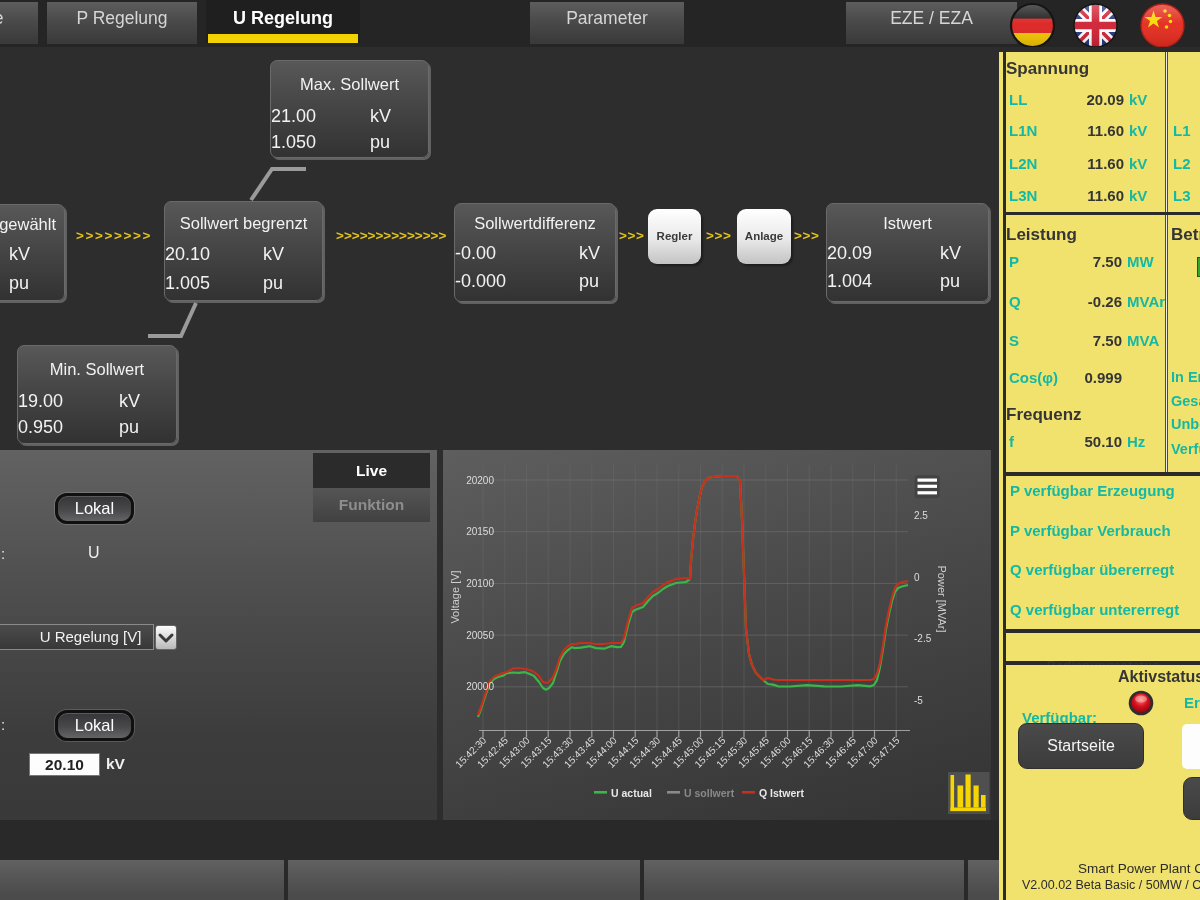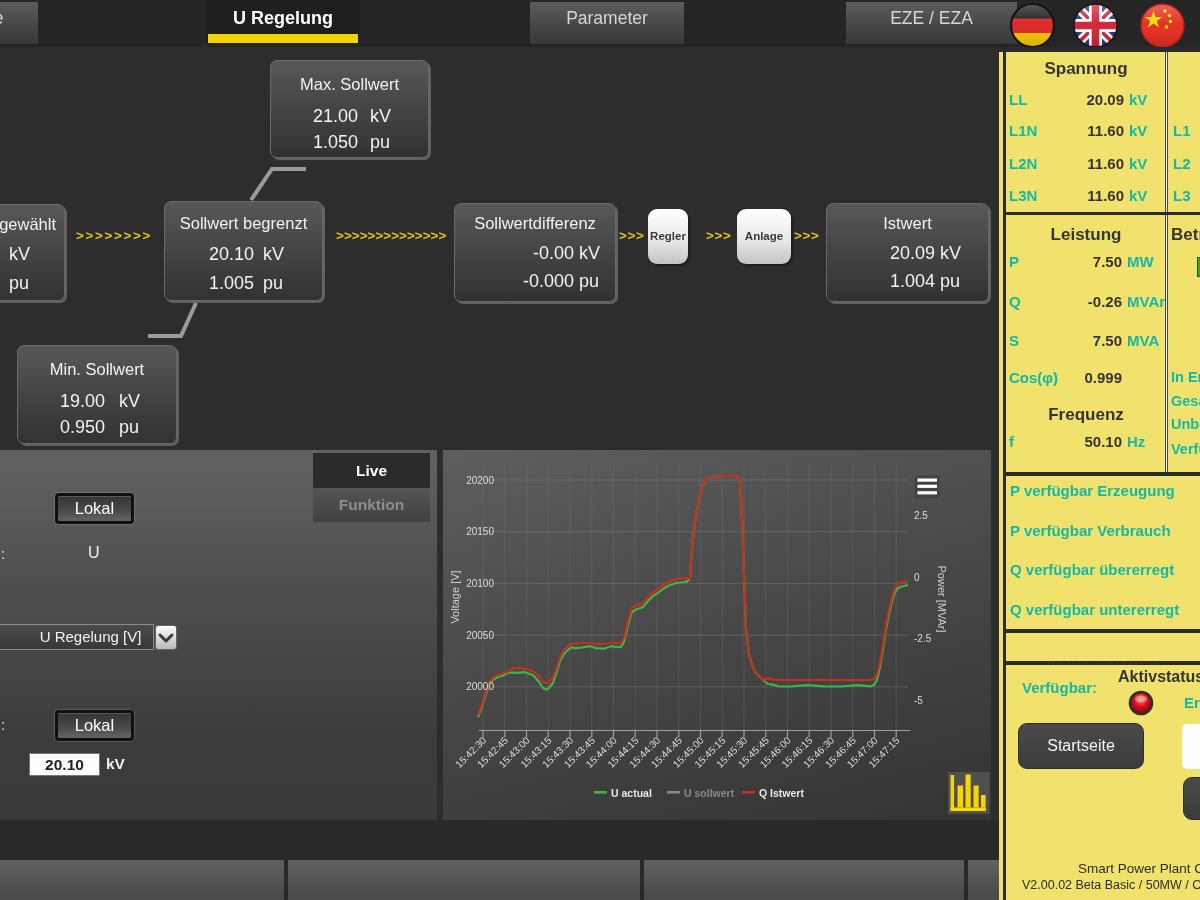--- a/index.html
+++ b/index.html
@@ -7,43 +7,44 @@
 
 #nav{position:absolute;left:0;top:0;width:1200px;height:47px;background:#252525}
 .tab{position:absolute;top:2px;height:42px;background:linear-gradient(180deg,#5d5d5d,#4a4a4a 45%,#393939);color:#d6d6d6;font-size:17.5px;text-align:center;line-height:33px}
 .tabact{position:absolute;top:0;height:43px;background:#1f1f1f;color:#fff;font-weight:bold;font-size:18px;text-align:center;line-height:36px}
 .tabbar{position:absolute;background:#f2d203}
 .bbox{position:absolute;top:860px;height:40px;background:linear-gradient(180deg,#616161,#4b4b4b 85%)}
 
 .fbox{position:absolute;background:linear-gradient(180deg,#585858,#464646 45%,#323232);border:1px solid #6a6a6a;border-radius:7px;box-shadow:2px 2px 0 rgba(185,185,185,0.38);color:#f2f2f2}
 .fbtitle{position:absolute;width:100%;text-align:center;font-size:16.5px}
 .fbrow{position:absolute;left:0;width:100%;height:20px;font-size:18px}
-.fbnum{position:absolute;display:inline-block;text-align:right}
+.fbnum{position:absolute;display:inline-block;text-align:left}
 .fbunit{position:absolute}
 .wbox{position:absolute;background:linear-gradient(180deg,#ffffff,#e9e9e9 55%,#c3c3c3);border-radius:9px;box-shadow:2px 2px 2px rgba(0,0,0,0.35);color:#3a3a3a;font-weight:bold;font-size:11.5px;text-align:center}
 .chev{position:absolute;color:#e3c41c;font-weight:bold;font-size:13.5px;font-family:"Liberation Sans",sans-serif}
 
 #lpanel{position:absolute;left:0;top:450px;width:437px;height:370px;background:linear-gradient(180deg,#626262,#4c4c4c 42%,#3c3c3c 78%,#393939)}
 #cpanel{position:absolute;left:443px;top:450px;width:548px;height:370px;background:linear-gradient(165deg,#5e5e5e,#484848 48%,#353535 95%)}
-.btn3d{position:absolute;background:linear-gradient(180deg,#353537,#48484a 55%,#646466);border:3px solid #101010;border-radius:4px;box-shadow:0 0 0 1px rgba(255,255,255,0.15), inset 0 1px 0 rgba(255,255,255,0.18);color:#fdfdfd;font-size:16.5px;text-align:center}
+.btn3d{position:absolute;background:linear-gradient(180deg,#353537,#48484a 55%,#646466);border:3px solid #101010;border-radius:12px;box-shadow:0 0 0 1px rgba(255,255,255,0.15), inset 0 1px 0 rgba(255,255,255,0.18);color:#fdfdfd;font-size:16.5px;text-align:center}
 
 #sidebar{position:absolute;left:999px;top:47px;width:201px;height:853px;background:#2b2b2b}
 .ypanel{position:absolute;background:#f0e26c}
 .ylab{position:absolute;color:#14b8a6;font-weight:bold;font-size:15px;white-space:nowrap}
-.ytitle{position:absolute;color:#353535;font-weight:bold;font-size:17px;text-align:center;white-space:nowrap}
+.ytitle{position:absolute;color:#353535;font-weight:bold;font-size:17px;white-space:nowrap}
 .ynum{position:absolute;color:#353535;font-weight:bold;font-size:15px;text-align:right}
 .axlab{font:10px "Liberation Sans",sans-serif;fill:#dcdcdc}
 .axtitle{font:11px "Liberation Sans",sans-serif;fill:#cfcfcf}
 .dkbtn{position:absolute;background:linear-gradient(180deg,#4a4a4a,#3c3c3c);border:1px solid #2e2e2e;border-radius:9px;color:#f4f4f4;font-size:16px;text-align:center}
 </style></head>
 <body>
 <div id="stage">
 
 <div id="nav">
 <div class="tab" style="left:-105px;width:143px">Startseite</div>
+<div class="tab" style="left:47px;width:150px">P Regelung</div>
 <div class="tabact" style="left:206px;width:154px">U Regelung</div>
 <div class="tabbar" style="left:208px;top:34px;width:150px;height:9px"></div>
 <div class="tab" style="left:530px;width:154px">Parameter</div>
 <div class="tab" style="left:846px;width:171px">EZE / EZA</div>
 </div>
 <svg width="200" height="50" viewBox="0 0 200 50" style="position:absolute;left:1008;top:1px">
 <defs>
 <clipPath id="c1">
           <circle cx="24.5" cy="24.5" r="21.5"></circle>
         </clipPath>
@@ -139,21 +140,21 @@
       <div class="fbtitle" style="top:14px">Min. Sollwert</div>
       <div class="fbrow" style="top:45px">
         <span class="fbnum" style="width:87px">19.00</span>
         <span class="fbunit" style="left:101px">kV</span>
       </div>
       <div class="fbrow" style="top:71px">
         <span class="fbnum" style="width:87px">0.950</span>
         <span class="fbunit" style="left:101px">pu</span>
       </div>
     </div>
-<div class="wbox" style="left:648px;top:209px;width:40px;height:55px;line-height:55px">Regler</div>
+<div class="wbox" style="left:648px;top:209px;width:53px;height:55px;line-height:55px">Regler</div>
 <div class="wbox" style="left:737px;top:209px;width:54px;height:55px;line-height:55px">Anlage</div>
 <div class="chev" style="left:76px;top:228px;letter-spacing:1.6px">&gt;&gt;&gt;&gt;&gt;&gt;&gt;&gt;</div>
 <div class="chev" style="left:336px;top:228px;letter-spacing:0.0px">&gt;&gt;&gt;&gt;&gt;&gt;&gt;&gt;&gt;&gt;&gt;&gt;&gt;&gt;</div>
 <div class="chev" style="left:619px;top:228px;letter-spacing:0.6px">&gt;&gt;&gt;</div>
 <div class="chev" style="left:706px;top:228px;letter-spacing:0.6px">&gt;&gt;&gt;</div>
 <div class="chev" style="left:794px;top:228px;letter-spacing:0.6px">&gt;&gt;&gt;</div>
 <svg width="1000" height="420" viewBox="0 0 1000 420" style="position:absolute;left:0;top:0;pointer-events:none">
 <path d="M306 169 H272 L251 200" fill="none" stroke="#9a9a9a" stroke-width="4"></path>
 <path d="M196 303 L181 336 H148" fill="none" stroke="#9a9a9a" stroke-width="4"></path>
 </svg>
@@ -338,21 +339,21 @@
 <div class="ylab" style="left:11px;top:435px">P verfügbar Erzeugung</div>
 <div class="ylab" style="left:11px;top:475px">P verfügbar Verbrauch</div>
 <div class="ylab" style="left:11px;top:514px">Q verfügbar übererregt</div>
 <div class="ylab" style="left:11px;top:554px">Q verfügbar untererregt</div>
 
 <div class="ypanel" style="left:7px;top:586px;width:194px;height:28px"></div>
 <div class="ytitle" style="left:9px;top:611px;width:190px;text-align:center;font-size:13px">Bedienungsstatus</div>
 
 <div class="ypanel" style="left:7px;top:618px;width:194px;height:235px"></div>
 <div class="ytitle" style="left:119px;top:621px;width:140px;text-align:left;font-size:16px">Aktivstatus</div>
-<div class="ylab" style="left:23px;top:632px">Verfügbar:</div>
+<div class="ylab" style="left:23px;top:662px">Verfügbar:</div>
 <svg width="26" height="26" viewBox="0 0 26 26" style="position:absolute;left:129px;top:643px">
 <defs>
           <radialGradient id="led" cx="0.5" cy="0.35" r="0.7">
             <stop offset="0" stop-color="#ff7a6e"></stop>
             <stop offset="0.45" stop-color="#d50f1e"></stop>
             <stop offset="1" stop-color="#7c0008"></stop>
           </radialGradient>
         </defs>
 <circle cx="13" cy="13" r="11" fill="url(#led)" stroke="#2e2e2e" stroke-width="2.6"></circle>
 <ellipse cx="13" cy="9" rx="6" ry="3.4" fill="#fff" opacity="0.35"></ellipse>

